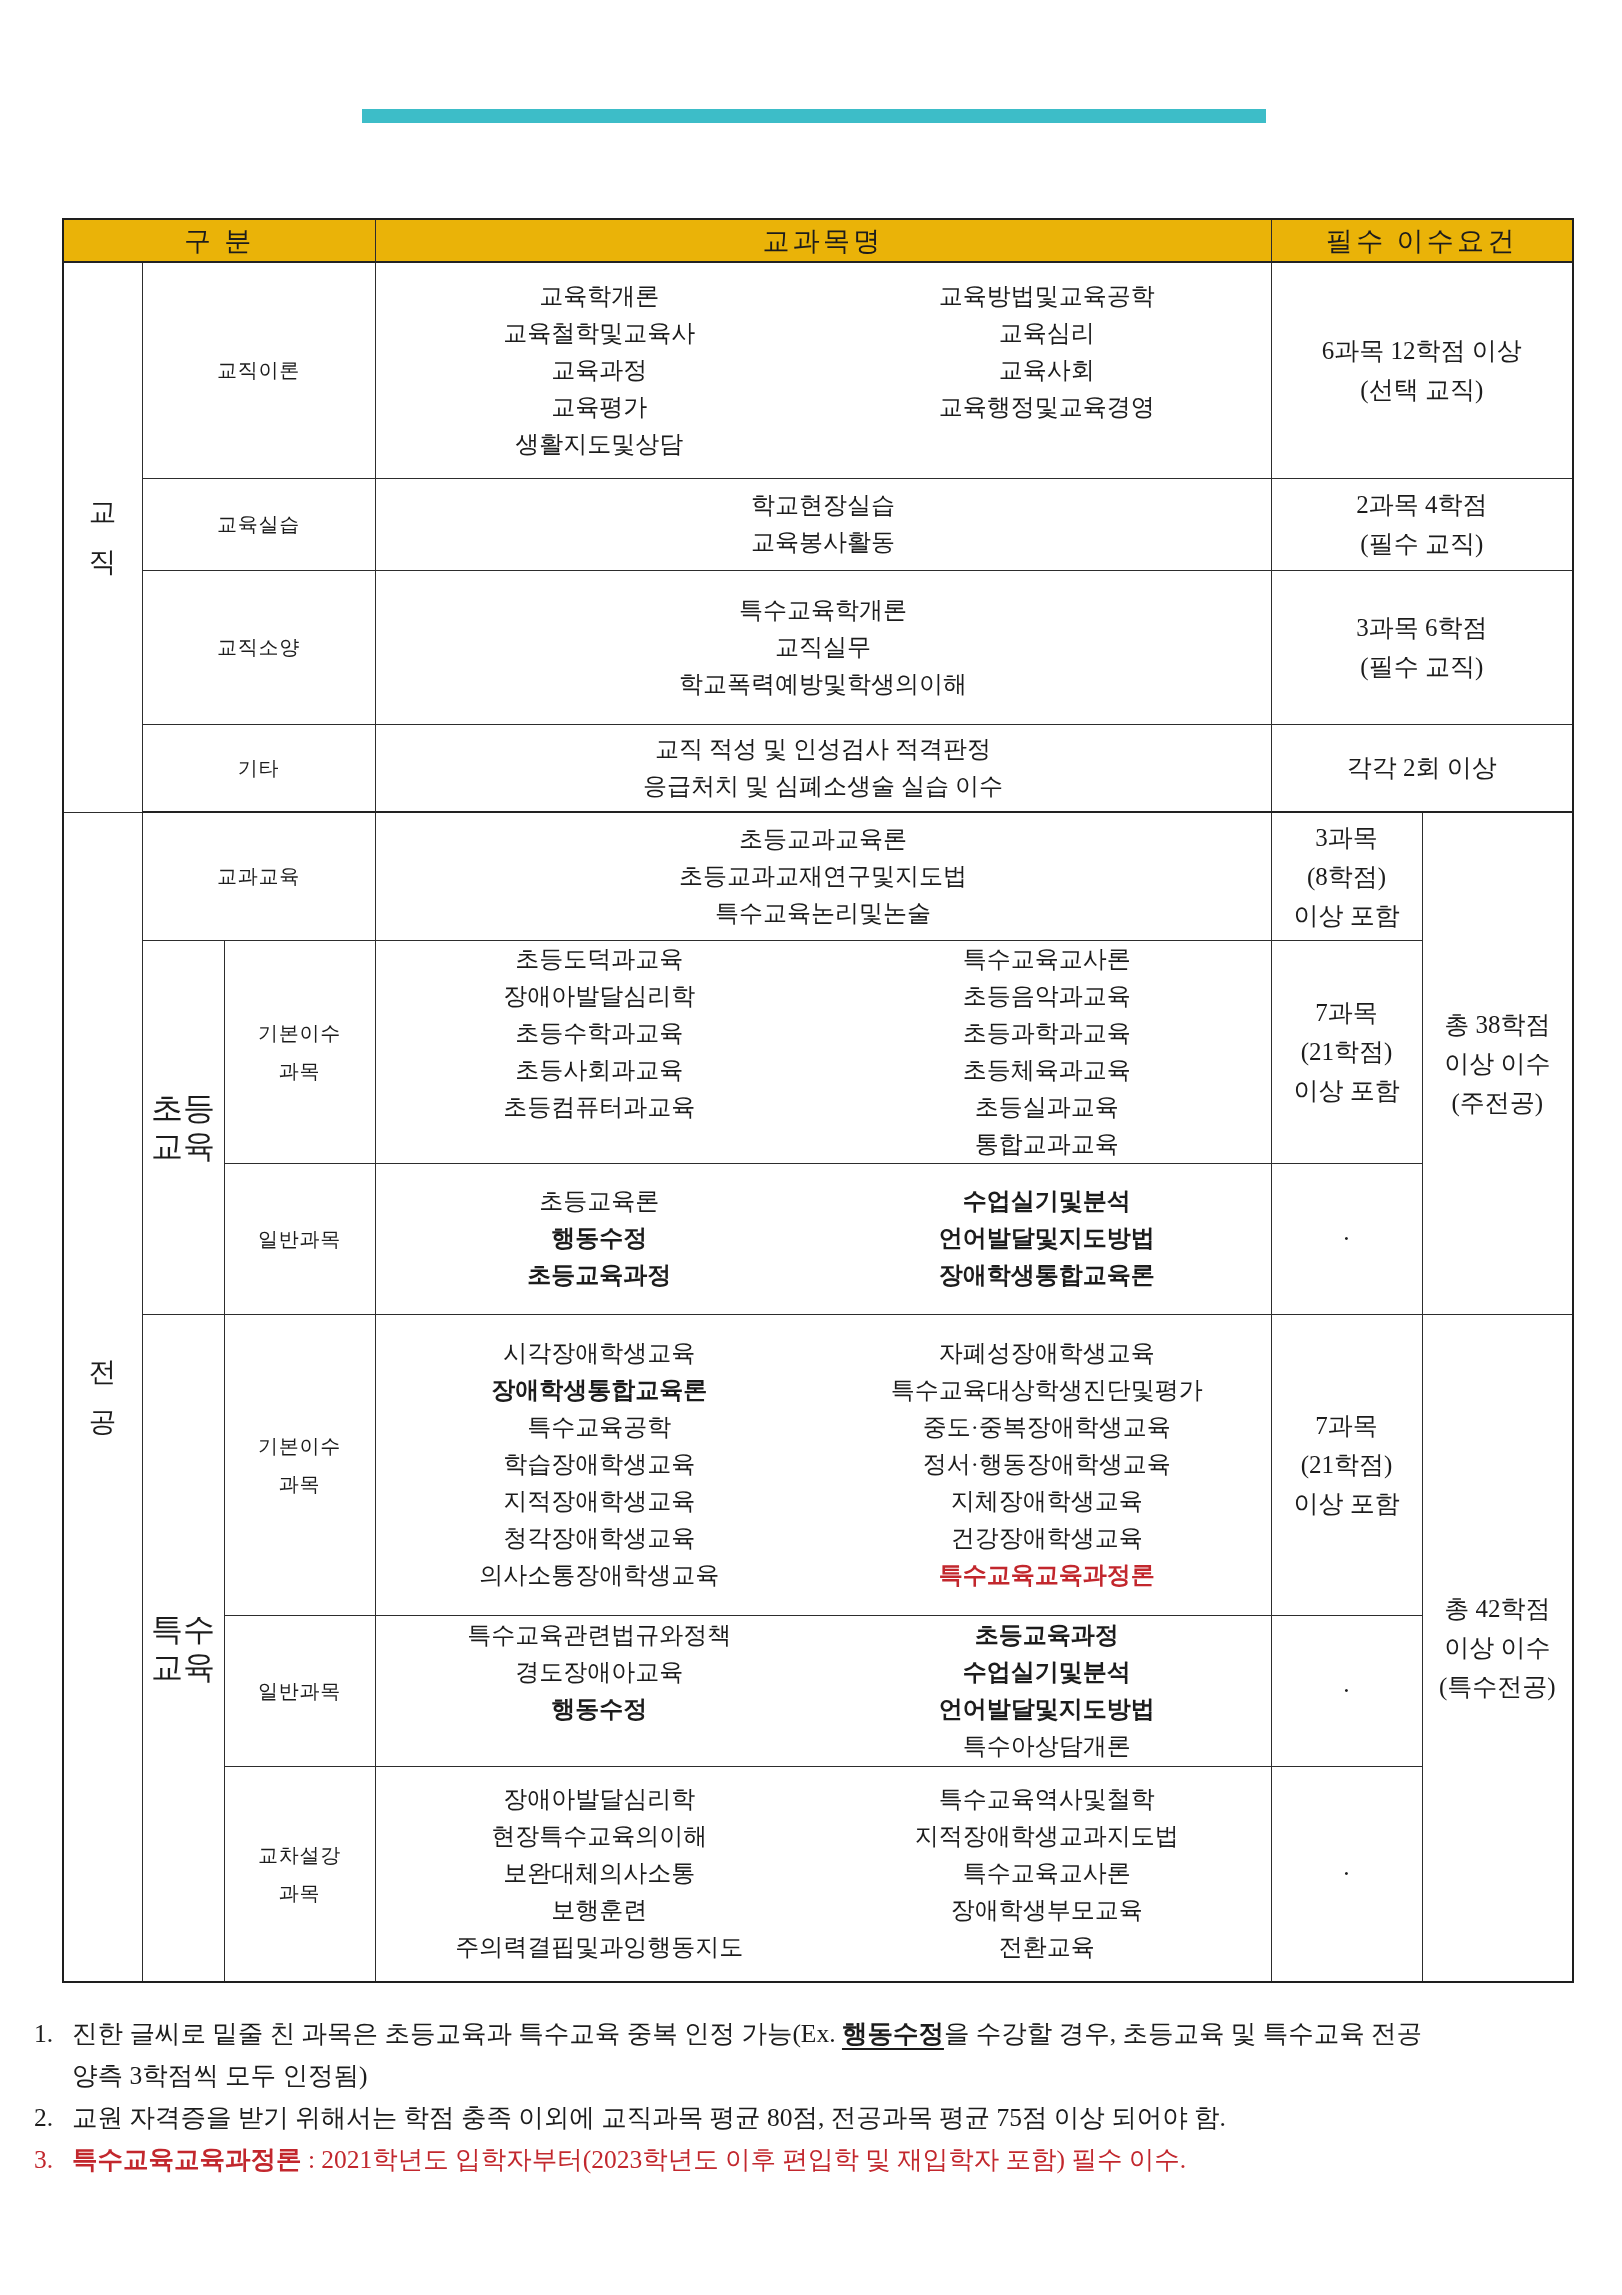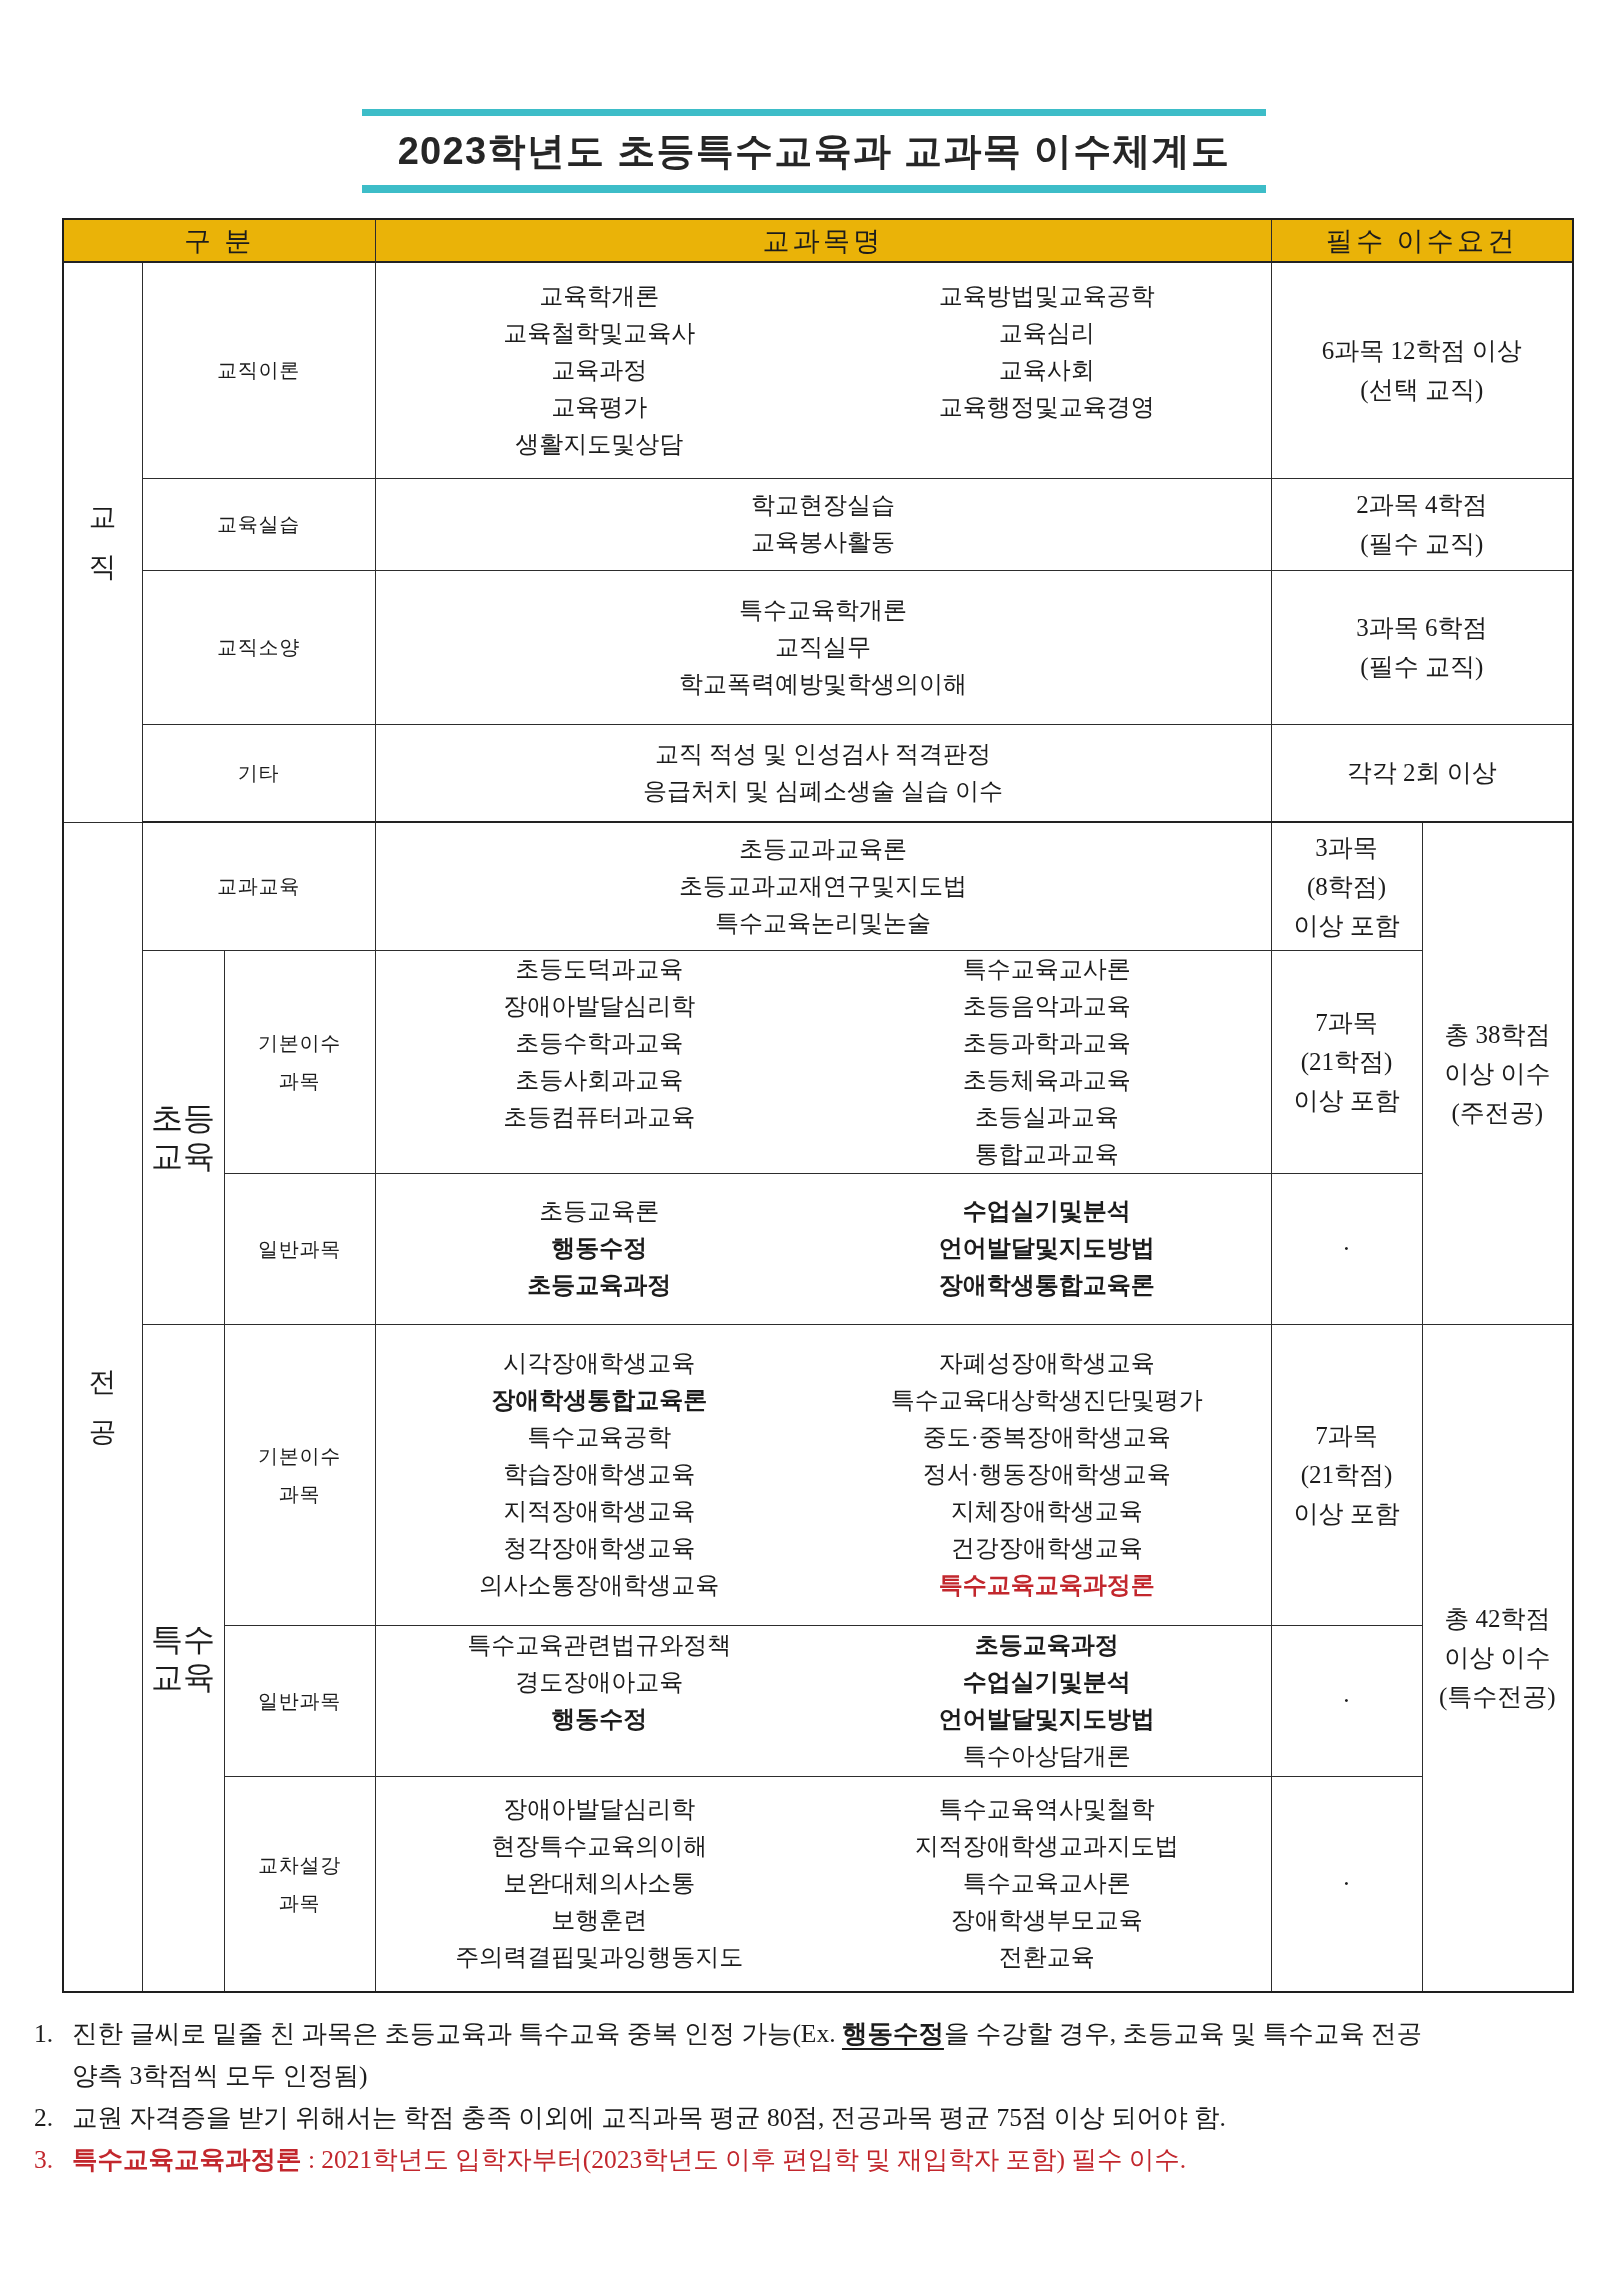--- a/index.html
+++ b/index.html
@@ -47,21 +47,20 @@
   .fn-body{flex:1;white-space:pre-line;}
   .fn3 .fn-num,.fn3 .fn-body{color:#c2272d;}
   .fn-em{font-weight:700;text-decoration:underline;text-decoration-thickness:2px;text-underline-offset:5.9px;}
   .fn-term{font-weight:700;}
 </style>
 </head>
 <body>
 
 <div class="banner">
   <div class="bar"></div>
-  <div class="title">2023학년도 초등특수교육과 교과목 이수체계도</div>
   <div class="bar"></div>
 </div>
 
 <table class="main">
   <colgroup>
     <col style="width:79px">
       <col style="width:82px">
       <col style="width:151px">
     <col style="width:896px">
       <col style="width:151px">
@@ -114,21 +113,21 @@
     <td colspan="2" class="glabel">교직소양</td>
     <td>
           <div class="ci">특수교육학개론</div>
           <div class="ci">교직실무</div>
           <div class="ci">학교폭력예방및학생의이해</div>
         </td>
     <td colspan="2" class="req">3과목 6학점
 (필수 교직)</td>
   </tr>
 
-  <tr style="height:98px" class="sep">
+  <tr style="height:88px" class="sep">
     <td colspan="2" class="glabel">기타</td>
     <td>
           <div class="ci">교직 적성 및 인성검사 적격판정</div>
           <div class="ci">응급처치 및 심폐소생술 실습 이수</div>
         </td>
     <td colspan="2" class="req">각각 2회 이상</td>
   </tr>
 
   <tr style="height:128px">
     <td rowspan="7" class="vlabel">전

